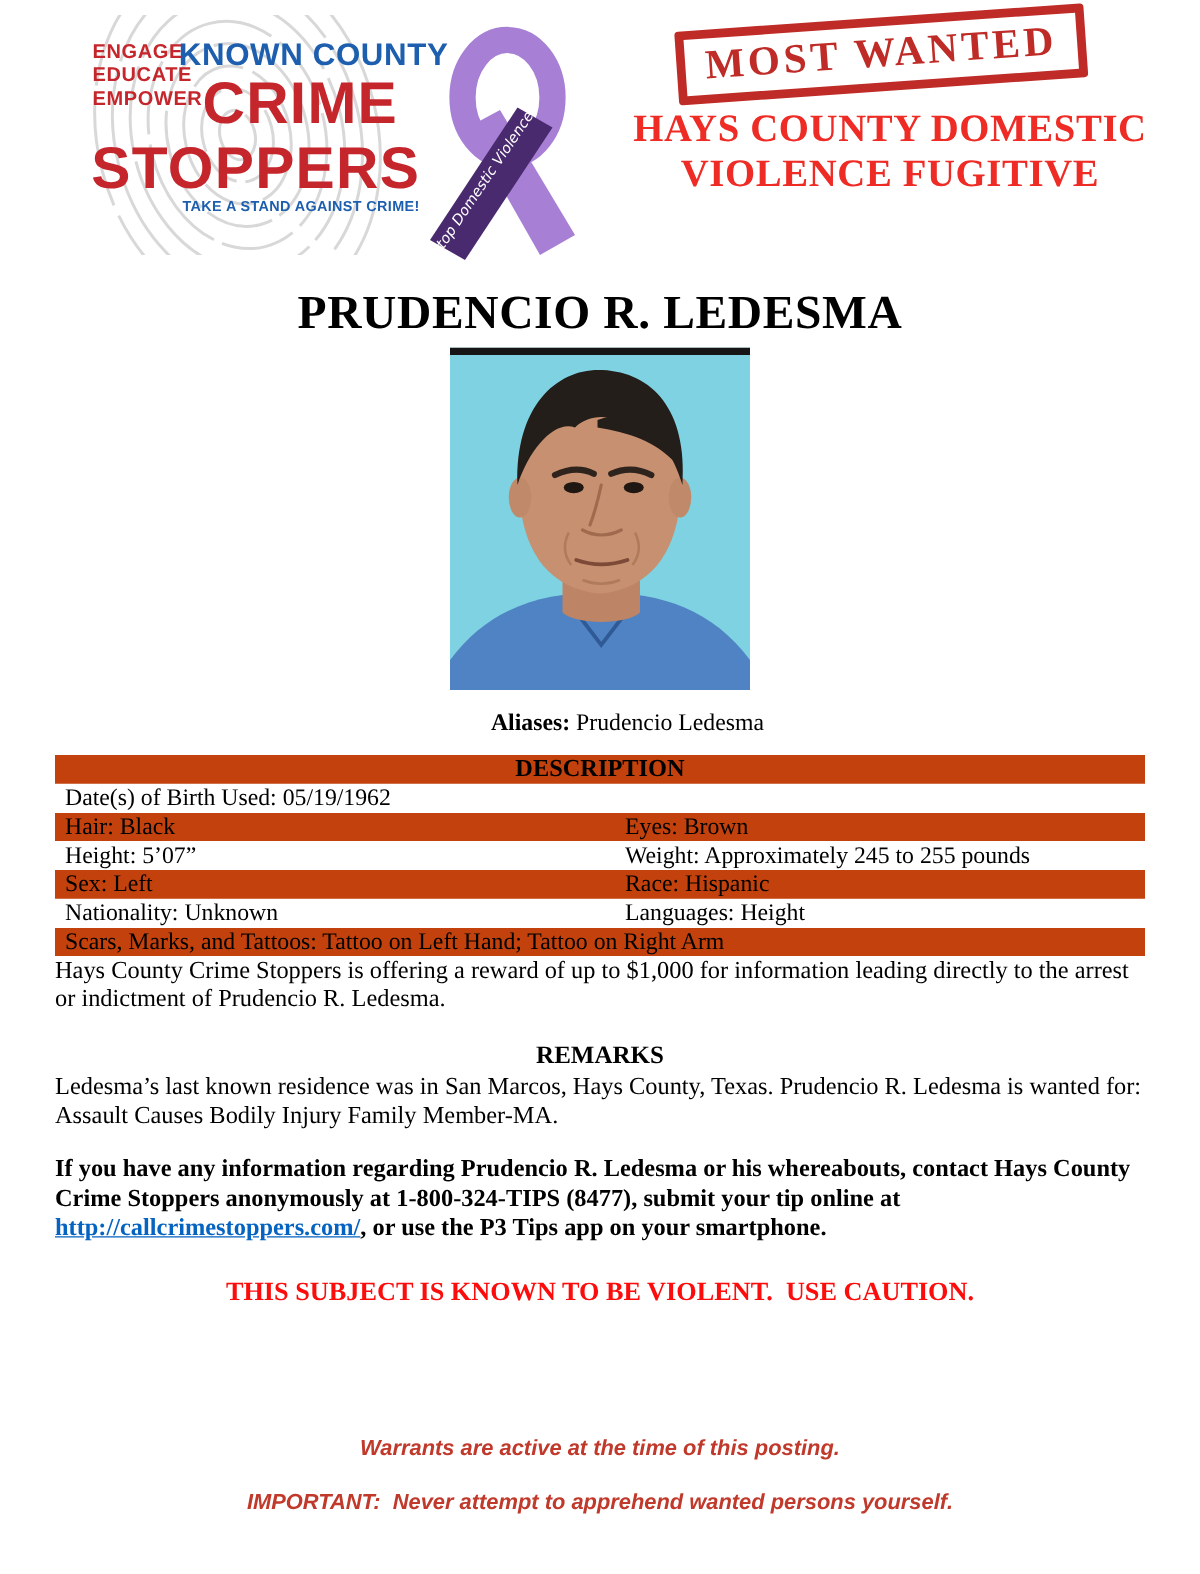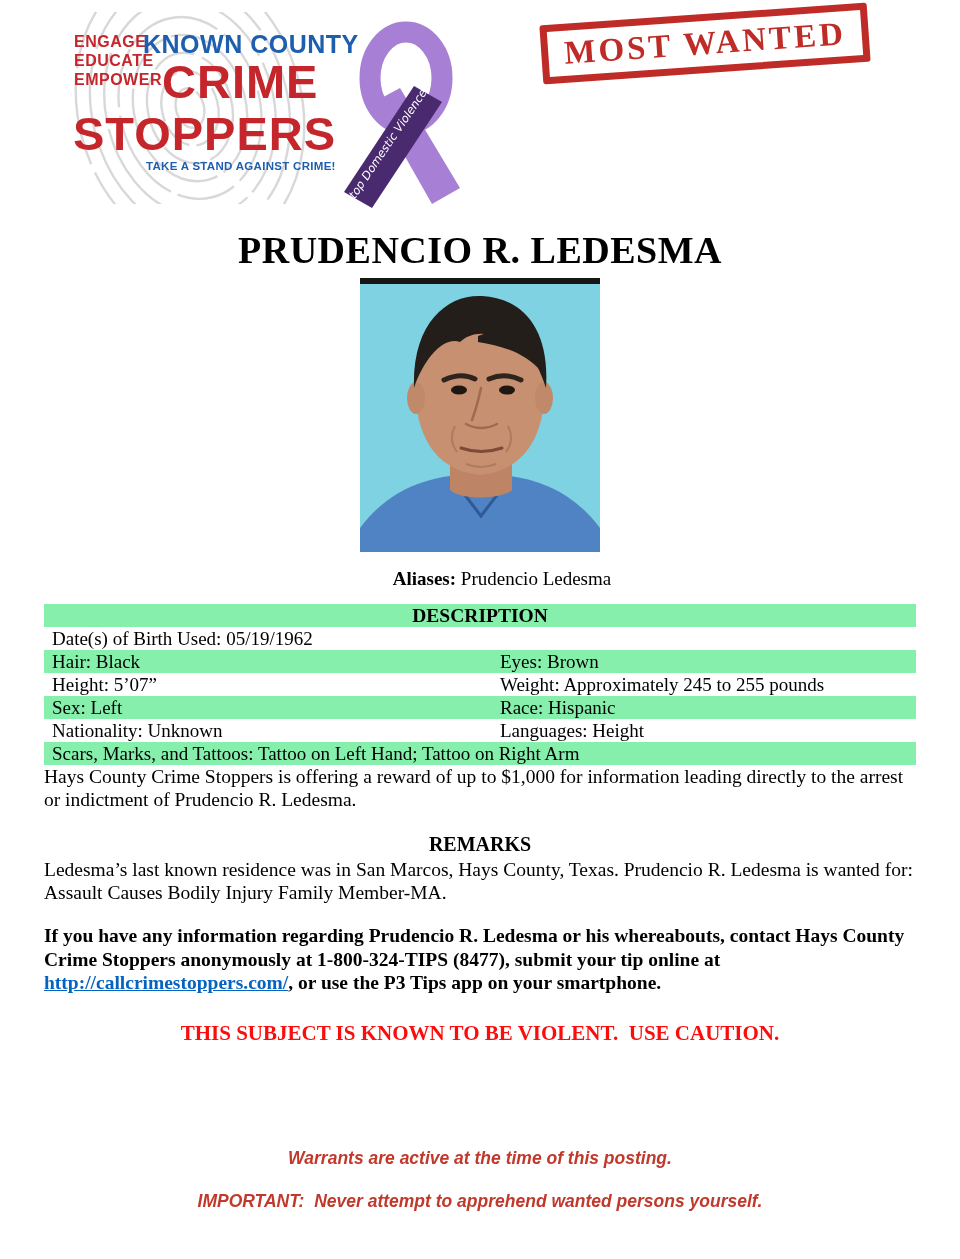--- a/index.html
+++ b/index.html
@@ -36,21 +36,21 @@
   
   .name { text-align:center; font-size:38px; font-weight:bold; margin:16px 0 0; letter-spacing:.5px; }
   .photo-wrap { width:240px; margin:6px auto 0; line-height:0; }
 
   .aliases { margin:16px 0 0 44px; font-size:19px;text-align:center; }
   .aliases b { font-weight:bold; }
 
   
   table.desc { border-collapse:collapse; table-layout:fixed; width:872px; margin:14px 0 0 44px; font-size:19px; }
   table.desc td { padding:0 0 0 8px; height:23px; line-height:23px; white-space:nowrap; overflow:hidden; }
-  tr.shaded { background:#86efac; }
+  tr.shaded { background:#c2410c; }
   tr.desc-header td { text-align:center; font-weight:bold; font-size:19.5px; padding:0; }
 
   
   h2.sec { text-align:center; font-size:20px; font-weight:bold; margin:24px 0 2px; }
   h2.sec.remarks { margin-top:22px; }
   p.body-text { margin:0 44px; font-size:19.5px; line-height:23px; }
 
   p.contact { margin:20px 44px 0; font-weight:bold; font-size:19.5px; line-height:23.5px; }
   a.cs-link { color:#0563c1; text-decoration:underline; font-weight:bold; }
 
@@ -96,20 +96,24 @@
 
     <svg class="ribbon" width="148" height="204" viewBox="0 0 148 204">
       <ellipse cx="74" cy="72" rx="36" ry="46" fill="none" stroke="#a77fd4" stroke-width="21"></ellipse>
       <polygon points="42,96 68,82 128,182 100,198" fill="#a77fd4"></polygon>
       <polygon points="82,80 110,96 40,202 12,186" fill="#4a2a6e"></polygon>
       <text transform="translate(57,143) rotate(-56)" text-anchor="middle" font-family="DejaVu Sans, sans-serif" font-style="italic" font-size="11.5" fill="#ffffff">Stop Domestic Violence</text>
     </svg>
 
     <div class="banner">
       <div class="stamp">MOST WANTED</div>
+      <div class="banner-lines">
+        <div>HAYS COUNTY DOMESTIC</div>
+        <div>VIOLENCE FUGITIVE</div>
+      </div>
     </div>
   </div>
 
   <h1 class="name">PRUDENCIO R. LEDESMA</h1>
 
   <div class="photo-wrap">
     <svg width="240" height="274" viewBox="0 0 240 274">
       <rect x="0" y="0" width="240" height="274" fill="#7ed2e2"></rect>
       <rect x="0" y="0" width="240" height="6" fill="#161616"></rect>
 

